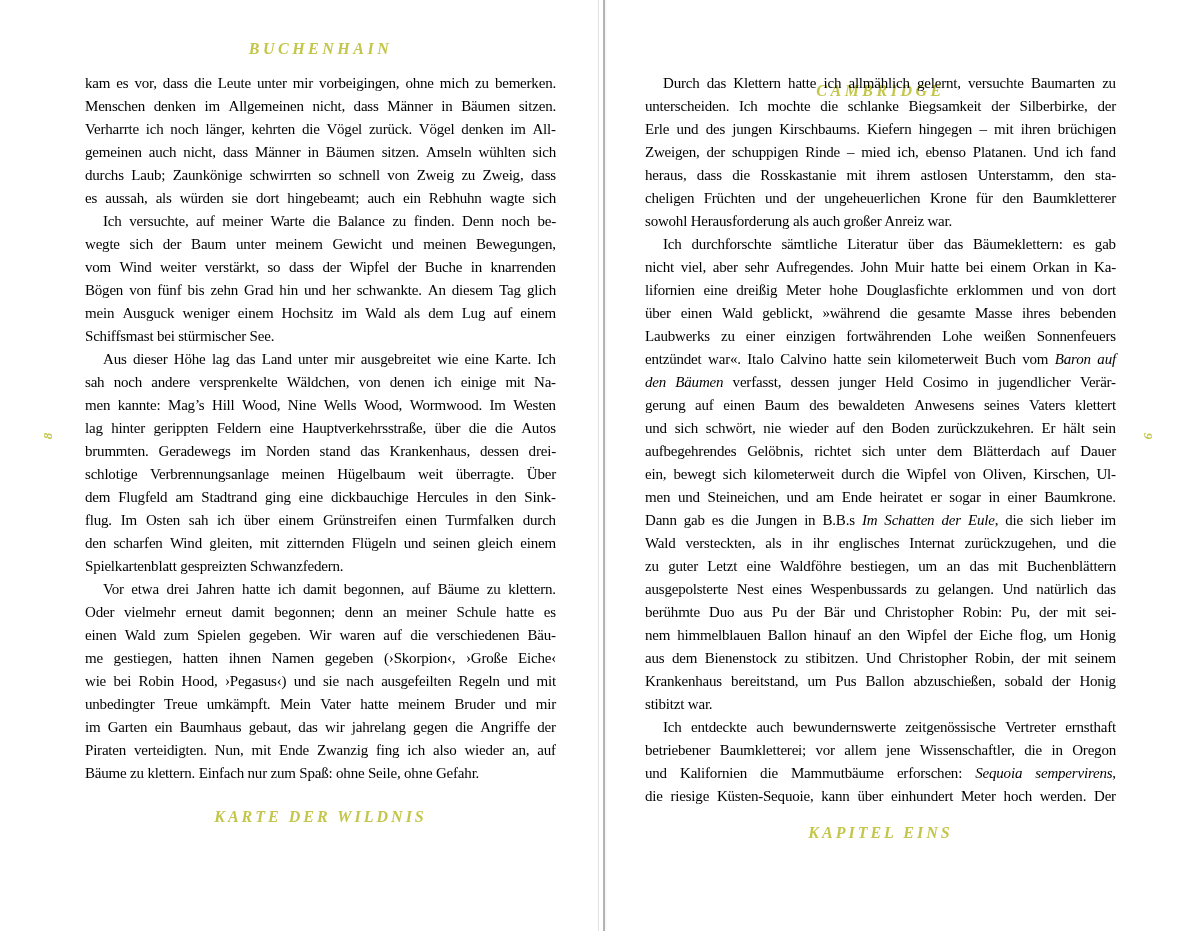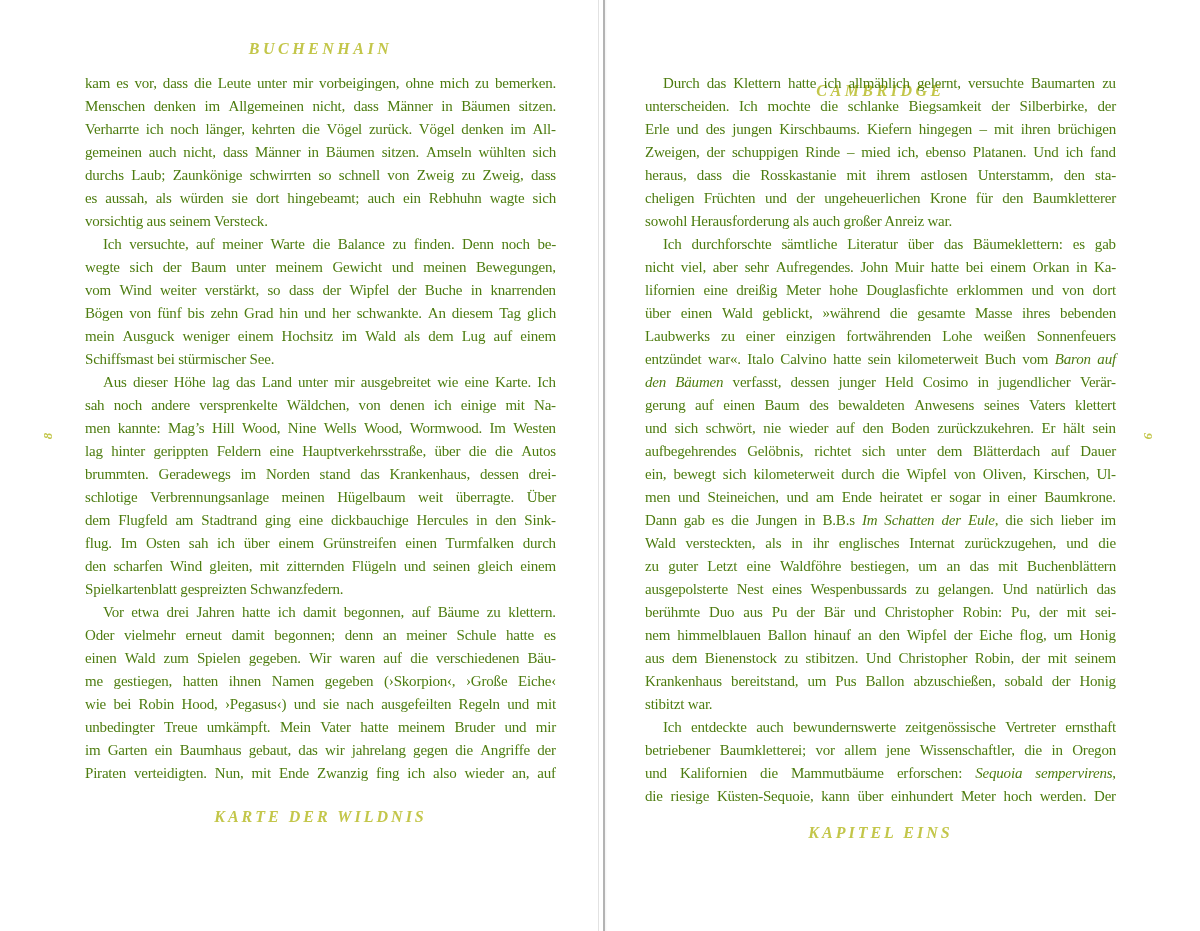--- a/index.html
+++ b/index.html
@@ -33,21 +33,21 @@
   .folio{
     position:absolute;width:30px;height:30px;line-height:30px;
     text-align:center;font-style:italic;font-weight:600;
     font-size:13px;color:#c3c64a;
   }
   .folio-left{left:33px;top:421px;transform:rotate(-90deg);}
   .folio-right{left:1133px;top:421px;transform:rotate(90deg);}
   
   .text-block{
     position:absolute;top:72px;width:471px;
-    font-size:15px;letter-spacing:-0.2px;color:#4d7c0f;
+    font-size:15px;letter-spacing:-0.2px;color:#000000;
   }
   .block-left{left:85px;}
   .block-right{left:645px;}
   .line{height:23px;line-height:23px;}
   .line.just{display:flex;justify-content:space-between;flex-wrap:nowrap;}
   .line.last{display:block;white-space:nowrap;}
   .line.indent{padding-left:18px;}
   .line .w{white-space:pre;flex:0 0 auto;}
 </style>
 </head>
@@ -132,21 +132,20 @@
           <span class="w">würden</span> 
           <span class="w">sie</span> 
           <span class="w">dort</span> 
           <span class="w">hingebeamt;</span> 
           <span class="w">auch</span> 
           <span class="w">ein</span> 
           <span class="w">Rebhuhn</span> 
           <span class="w">wagte</span> 
           <span class="w">sich</span>
         </div>
-        <div class="line last"><span class="w">vorsichtig</span> <span class="w">aus</span> <span class="w">seinem</span> <span class="w">Versteck.</span></div>
         <div class="line just indent">
           <span class="w">Ich</span> 
           <span class="w">versuchte,</span> 
           <span class="w">auf</span> 
           <span class="w">meiner</span> 
           <span class="w">Warte</span> 
           <span class="w">die</span> 
           <span class="w">Balance</span> 
           <span class="w">zu</span> 
           <span class="w">finden.</span> 
@@ -422,20 +421,21 @@
           <span class="w">mit</span> 
           <span class="w">Ende</span> 
           <span class="w">Zwanzig</span> 
           <span class="w">fing</span> 
           <span class="w">ich</span> 
           <span class="w">also</span> 
           <span class="w">wieder</span> 
           <span class="w">an,</span> 
           <span class="w">auf</span>
         </div>
+        <div class="line last"><span class="w">Bäume</span> <span class="w">zu</span> <span class="w">klettern.</span> <span class="w">Einfach</span> <span class="w">nur</span> <span class="w">zum</span> <span class="w">Spaß:</span> <span class="w">ohne</span> <span class="w">Seile,</span> <span class="w">ohne</span> <span class="w">Gefahr.</span></div>
       </div>
     <div class="folio folio-left">8</div>
     <div class="running foot-left">KARTE DER WILDNIS</div>
   </div>
 
   <div class="gutter"></div>
 
   <div>
     <div class="running head-right">CAMBRIDGE</div>
     <div class="text-block block-right">

